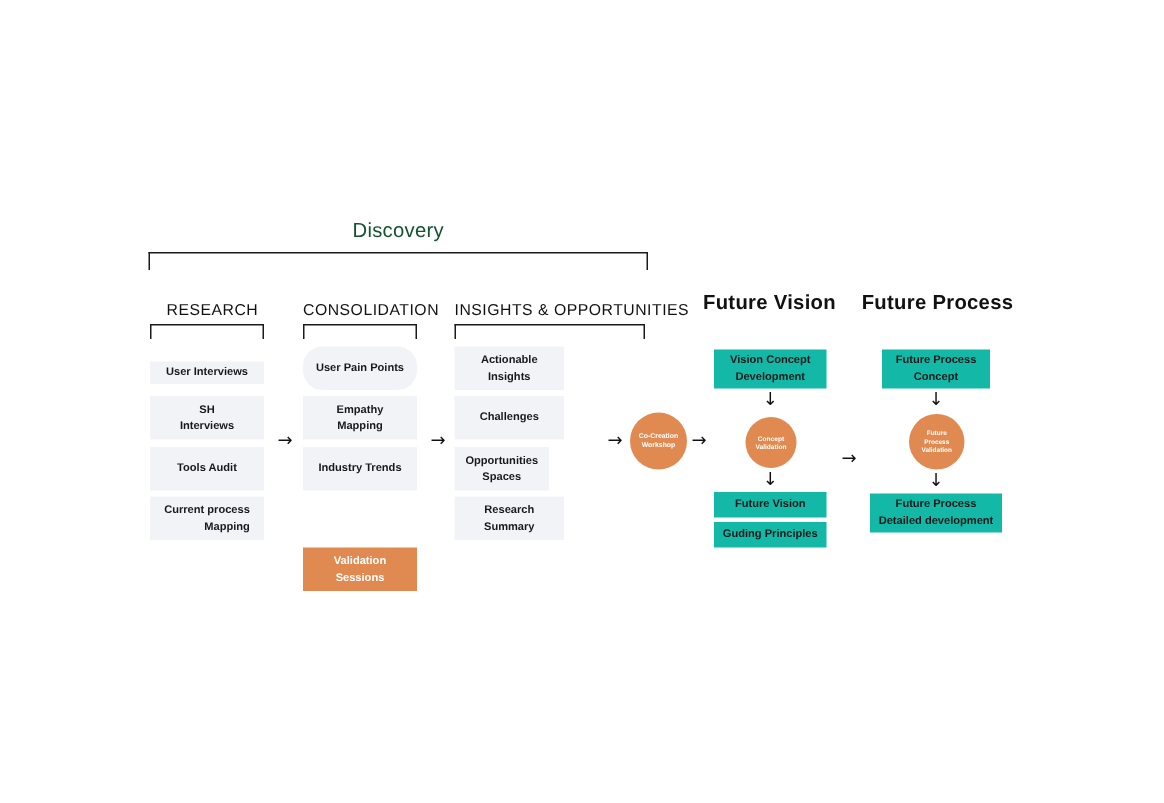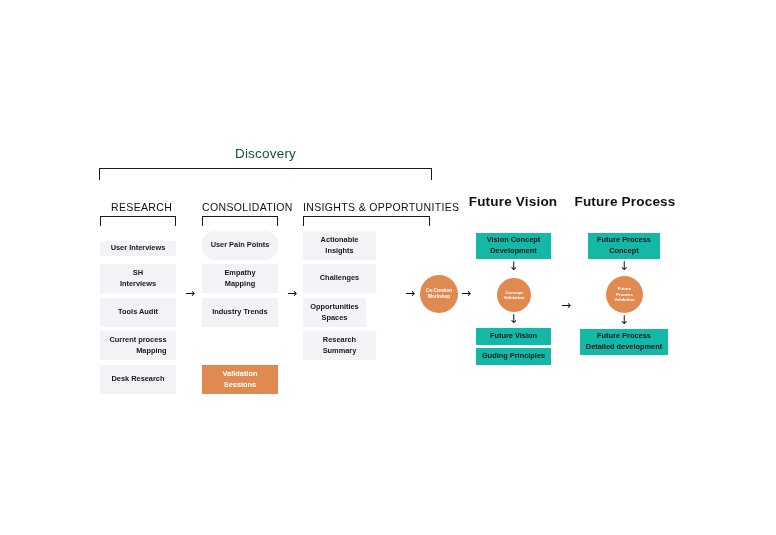--- a/index.html
+++ b/index.html
@@ -127,21 +127,20 @@
 
   <div class="abs col-heading" style="left:111px; top:201px;">RESEARCH</div>
   <div class="abs bracket" style="left:100px; top:216px; width:76px; height:10px;"></div>
 
   <div class="abs item-box" style="left:100px; top:231px; width:76px; height:15px;margin-top:10px;">User Interviews</div>
   <div class="abs item-box" style="left:100px; top:264px; width:76px; height:29px;">SH
 Interviews</div>
   <div class="abs item-box" style="left:100px; top:298px; width:76px; height:29px;">Tools Audit</div>
   <div class="abs item-box" style="left:100px; top:331px; width:76px; height:29px;text-align:right;">Current process
 Mapping</div>
-  <div class="abs item-box" style="left:100px; top:365px; width:76px; height:29px;">Desk Research</div>
 
   <div class="abs arrow-right" style="left:185px; top:287px;">→</div>
 
   <div class="abs col-heading" style="left:202px; top:201px;">CONSOLIDATION</div>
   <div class="abs bracket" style="left:202px; top:216px; width:76px; height:10px;"></div>
 
   <div class="abs item-box" style="left:202px; top:231px; width:76px; height:29px;border-radius:13px;">User Pain Points</div>
   <div class="abs item-box" style="left:202px; top:264px; width:76px; height:29px;">Empathy
 Mapping</div>
   <div class="abs item-box" style="left:202px; top:298px; width:76px; height:29px;">Industry Trends</div>

